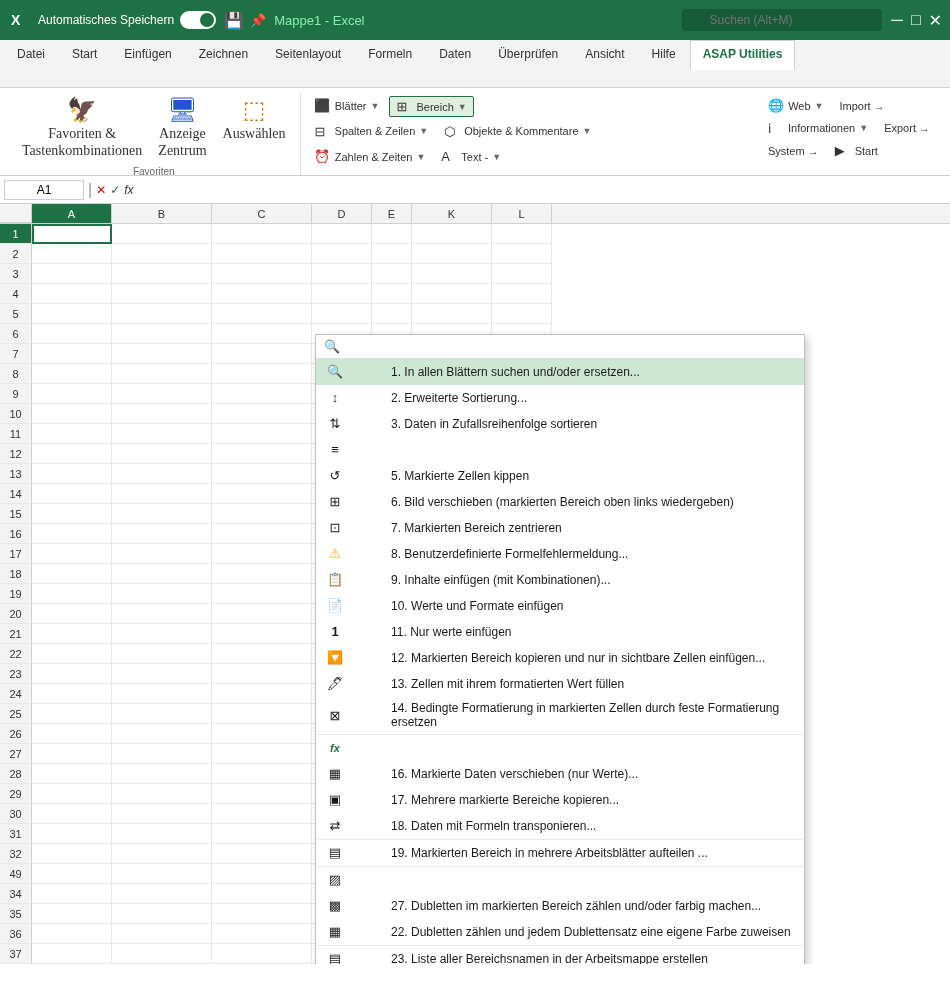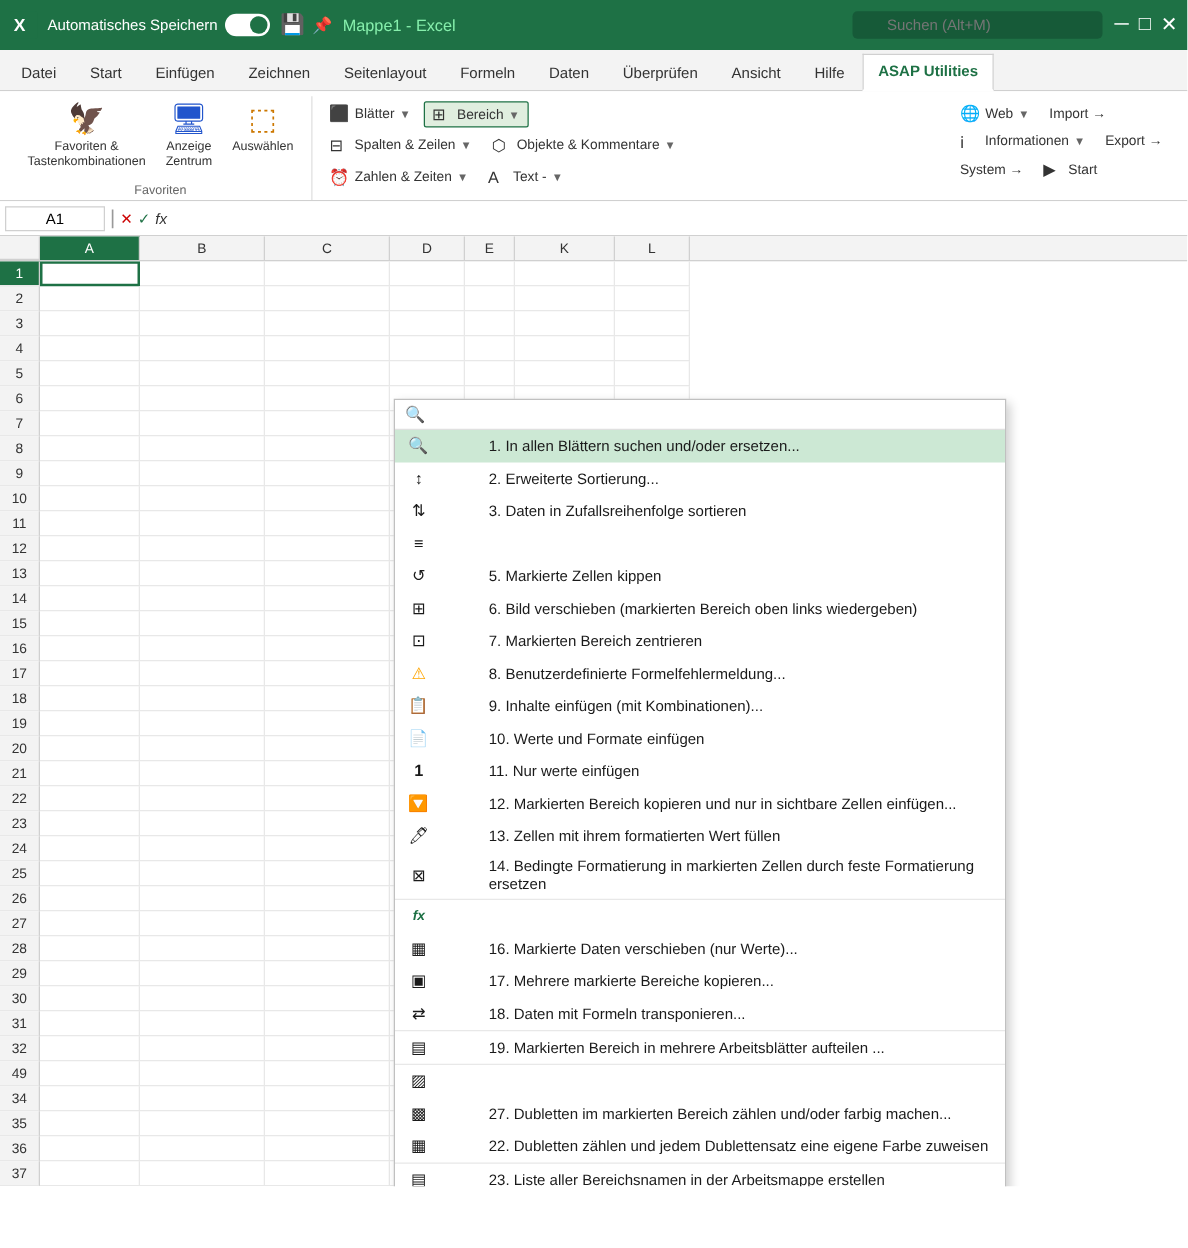--- a/index.html
+++ b/index.html
@@ -36,23 +36,23 @@
     }
     .search-wrap { position: relative; display: flex; align-items: center; }
     .search-icon-wrap {
       position: absolute; left: 8px; color: #ccc; font-size: 12px; pointer-events: none;
     }
     .title-icons { display: flex; align-items: center; gap: 8px; color: white; font-size: 16px; margin-left: 10px; }
 
     
     .ribbon-tabs {
       background: #f3f3f3;
-      height: 33px;
-      display: flex;
-      align-items: flex-end;
+      height: 48px;
+      display: flex;
+      align-items: flex-start;
       border-bottom: 1px solid #d0d0d0;
       padding-left: 4px;
     }
     .ribbon-tab {
       padding: 6px 12px 7px;
       font-size: 12px;
       cursor: pointer;
       color: #333;
       border: 1px solid transparent;
       border-bottom: none;
@@ -112,21 +112,21 @@
       color: #333;
       user-select: none;
     }
     .ribbon-btn-icon {
       font-size: 24px;
       margin-bottom: 2px;
       color: #cc4400;
     }
     .ribbon-btn-icon.blue { color: #2255cc; }
     .ribbon-btn-icon.orange { color: #cc7700; }
-    .ribbon-btn-label { font-size: 10px; line-height: 1.2; text-align: center; }
+    .ribbon-btn-label { font-size: 14px; line-height: 1.2; text-align: center; font-family: Liberation Serif, serif; }
     .ribbon-dropdown-btn {
       display: flex;
       align-items: center;
       padding: 2px 6px;
       cursor: pointer;
       border-radius: 2px;
       font-size: 11px;
       color: #333;
       white-space: nowrap;
       user-select: none;

